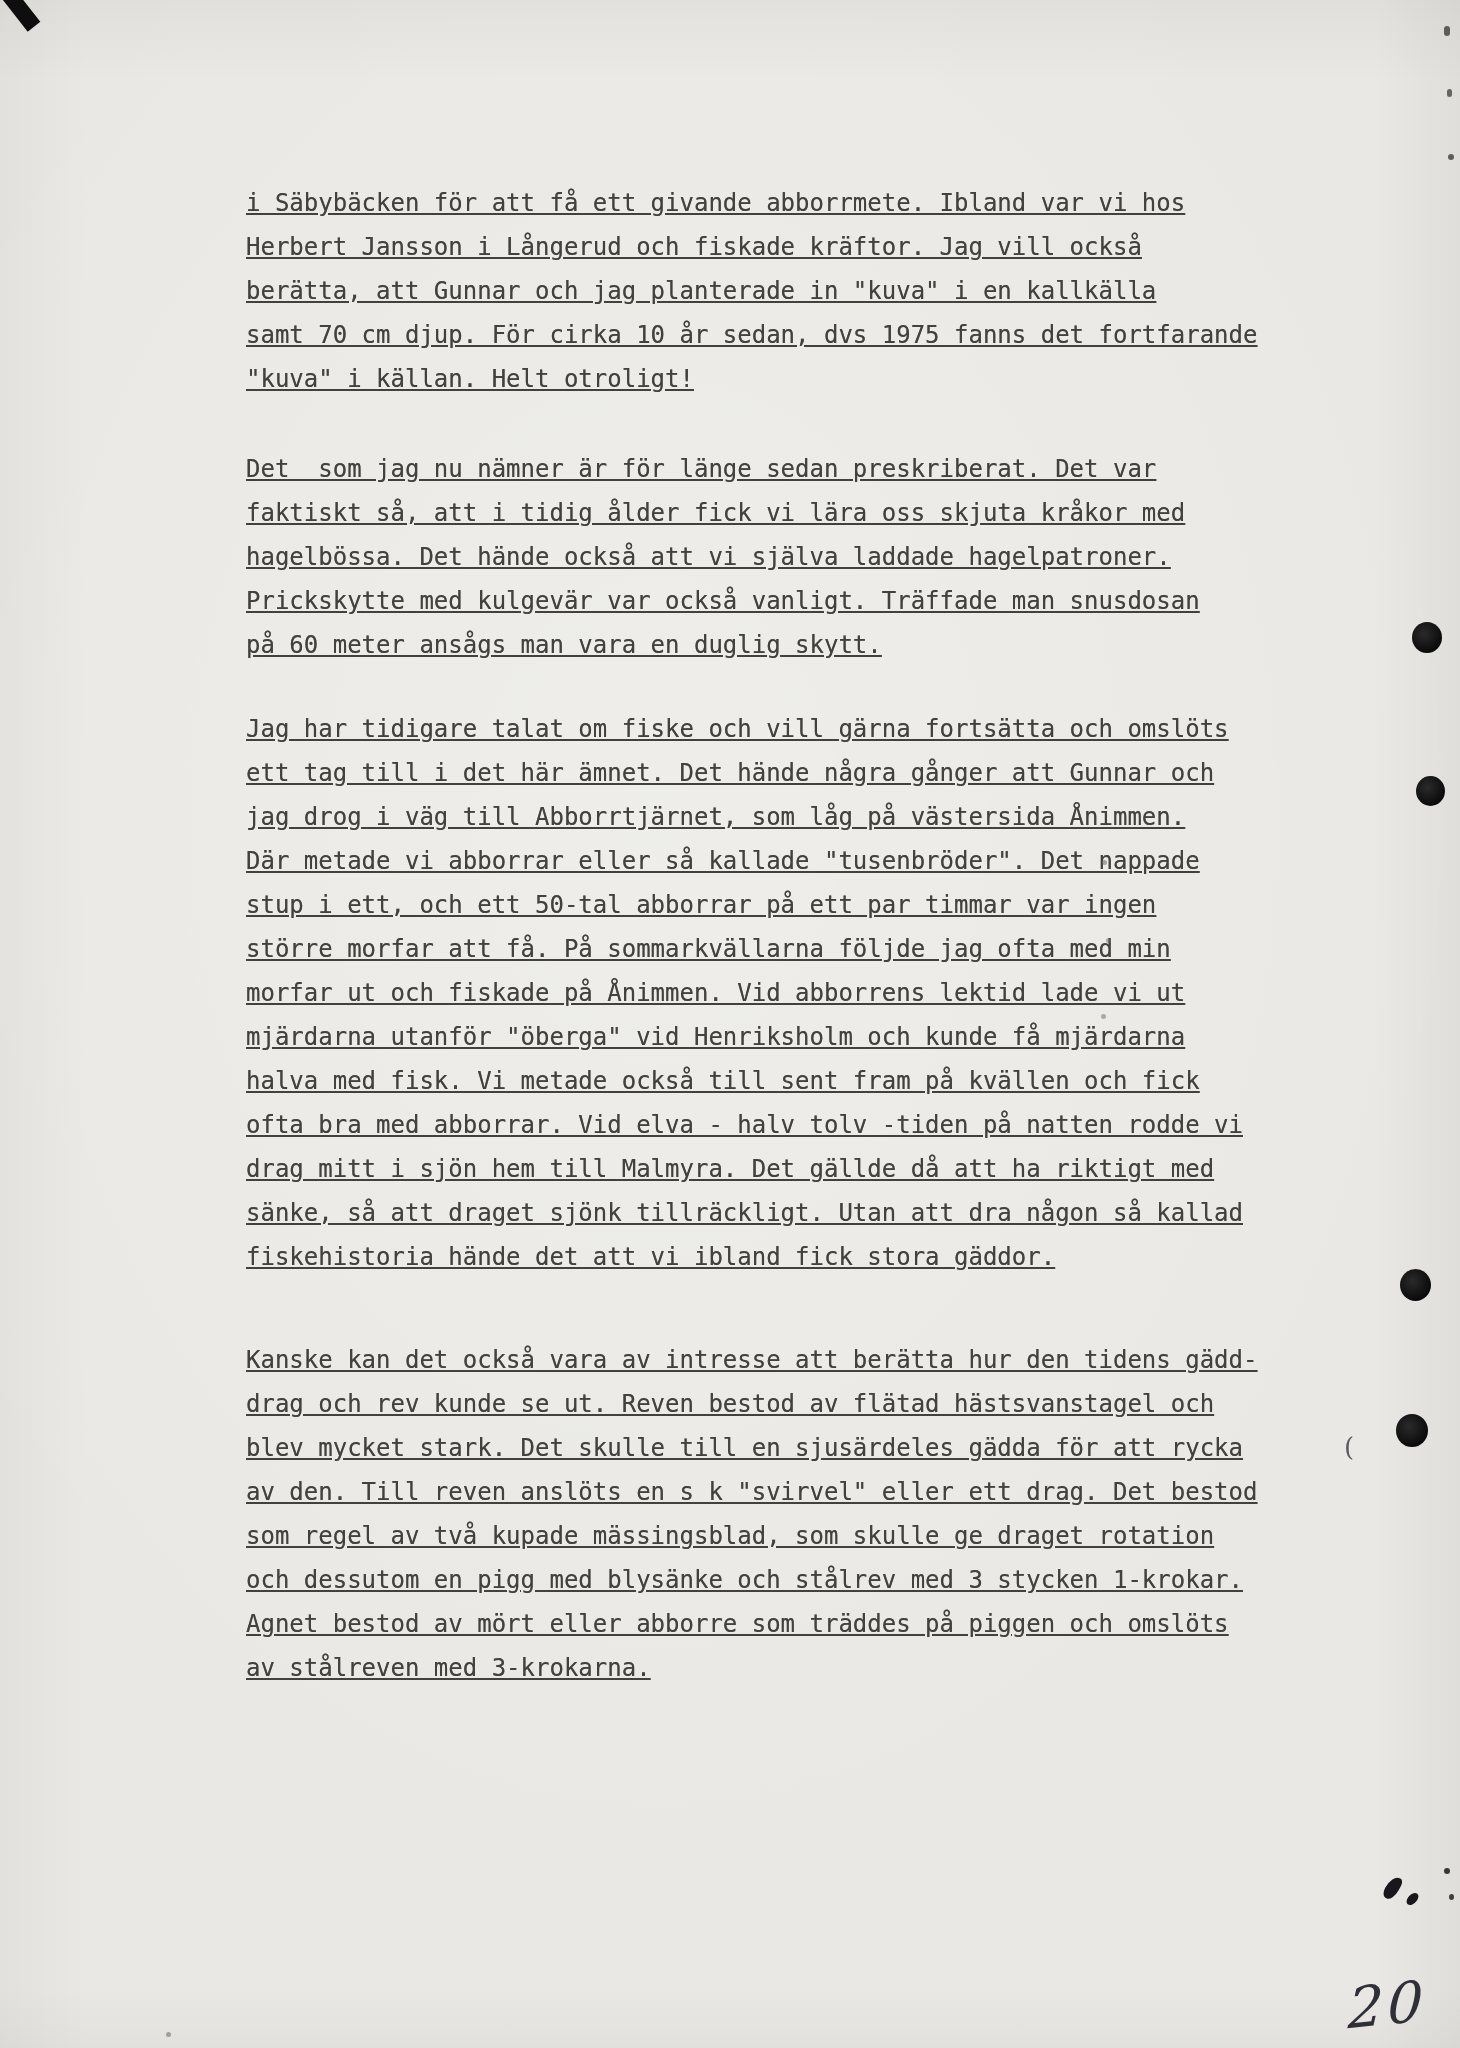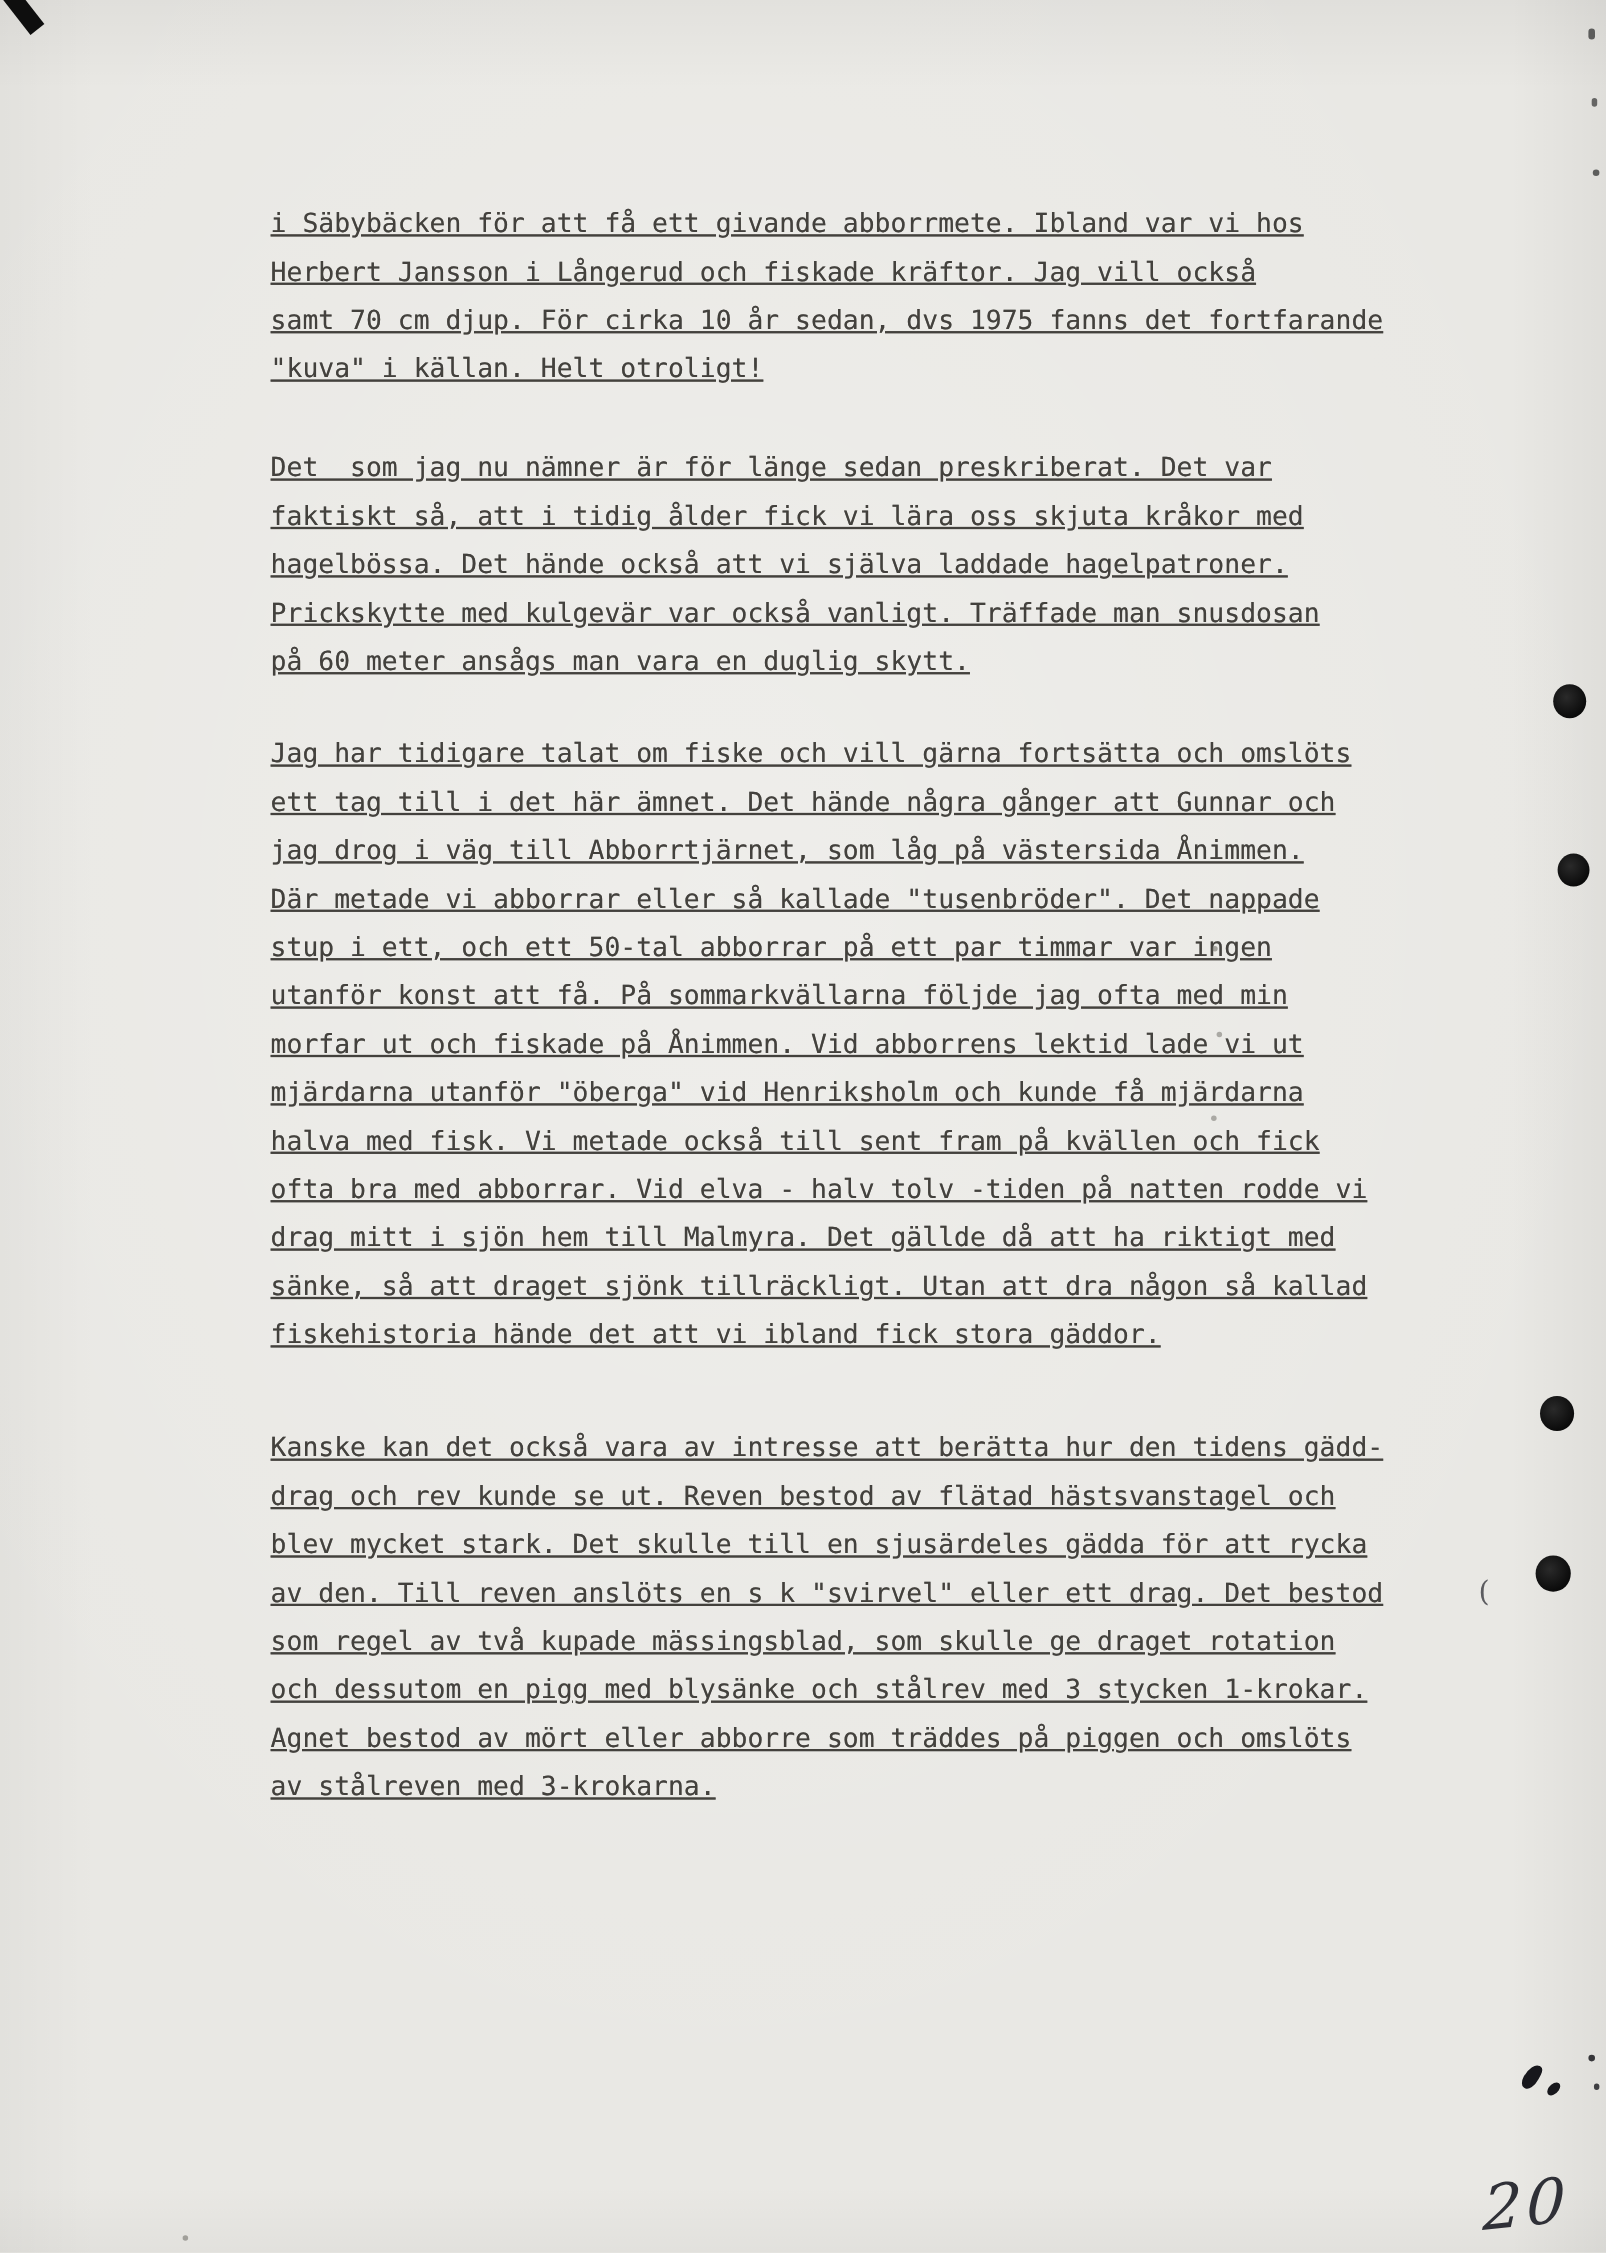--- a/index.html
+++ b/index.html
@@ -78,39 +78,40 @@
   <div id="corner-slash"></div>
   <div id="edge-tick-1" class="speck"></div>
   <div id="edge-tick-2" class="speck"></div>
   <div id="edge-tick-3" class="speck"></div>
 
   <div id="text-block">
 
     <div class="para para-gap-1">
       <div class="tl">i Säbybäcken för att få ett givande abborrmete. Ibland var vi hos</div>
       <div class="tl">Herbert Jansson i Långerud och fiskade kräftor. Jag vill också</div>
+      <div class="tl">berätta, att Gunnar och jag planterade in "kuva" i en kallkälla</div>
       <div class="tl">samt 70 cm djup. För cirka 10 år sedan, dvs 1975 fanns det fortfarande</div>
       <div class="tl">"kuva" i källan. Helt otroligt!</div>
     </div>
 
     <div class="para para-gap-2">
       <div class="tl">Det  som jag nu nämner är för länge sedan preskriberat. Det var</div>
       <div class="tl">faktiskt så, att i tidig ålder fick vi lära oss skjuta kråkor med</div>
       <div class="tl">hagelbössa. Det hände också att vi själva laddade hagelpatroner.</div>
       <div class="tl">Prickskytte med kulgevär var också vanligt. Träffade man snusdosan</div>
       <div class="tl">på 60 meter ansågs man vara en duglig skytt.</div>
     </div>
 
     <div class="para para-gap-3">
       <div class="tl">Jag har tidigare talat om fiske och vill gärna fortsätta och omslöts</div>
       <div class="tl">ett tag till i det här ämnet. Det hände några gånger att Gunnar och</div>
       <div class="tl">jag drog i väg till Abborrtjärnet, som låg på västersida Ånimmen.</div>
       <div class="tl">Där metade vi abborrar eller så kallade "tusenbröder". Det nappade</div>
       <div class="tl">stup i ett, och ett 50-tal abborrar på ett par timmar var ingen</div>
-      <div class="tl">utanför konst att få. På sommarkvällarna följde jag ofta med min</div>
+      <div class="tl">större morfar att få. På sommarkvällarna följde jag ofta med min</div>
       <div class="tl">morfar ut och fiskade på Ånimmen. Vid abborrens lektid lade vi ut</div>
       <div class="tl">mjärdarna utanför "öberga" vid Henriksholm och kunde få mjärdarna</div>
       <div class="tl">halva med fisk. Vi metade också till sent fram på kvällen och fick</div>
       <div class="tl">ofta bra med abborrar. Vid elva - halv tolv -tiden på natten rodde vi</div>
       <div class="tl">drag mitt i sjön hem till Malmyra. Det gällde då att ha riktigt med</div>
       <div class="tl">sänke, så att draget sjönk tillräckligt. Utan att dra någon så kallad</div>
       <div class="tl">fiskehistoria hände det att vi ibland fick stora gäddor.</div>
     </div>
 
     <div class="para">

